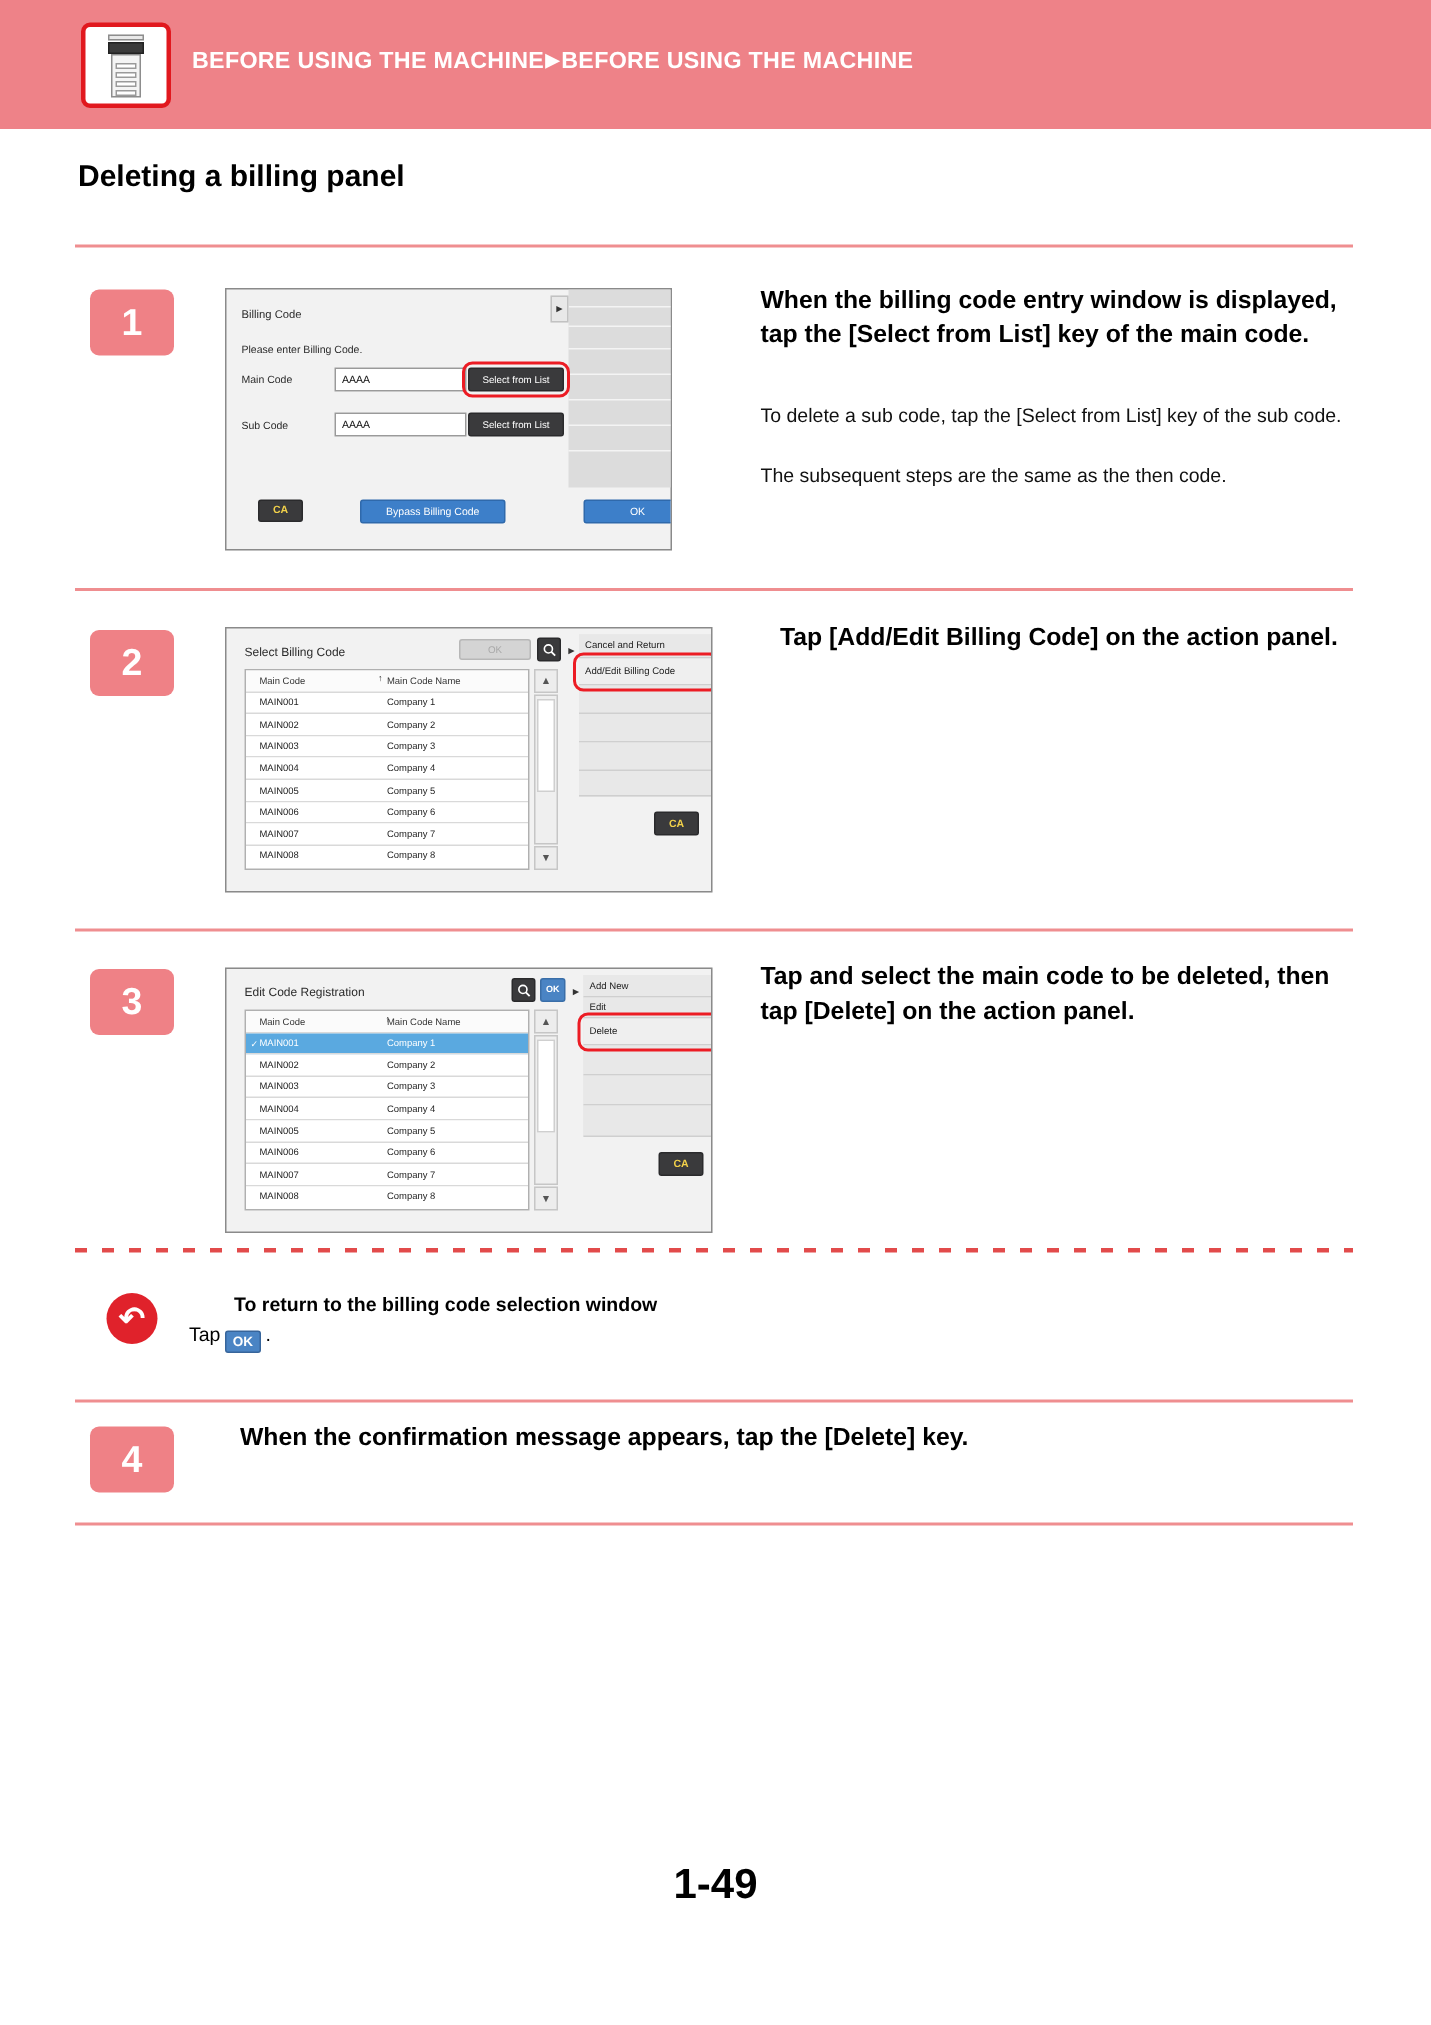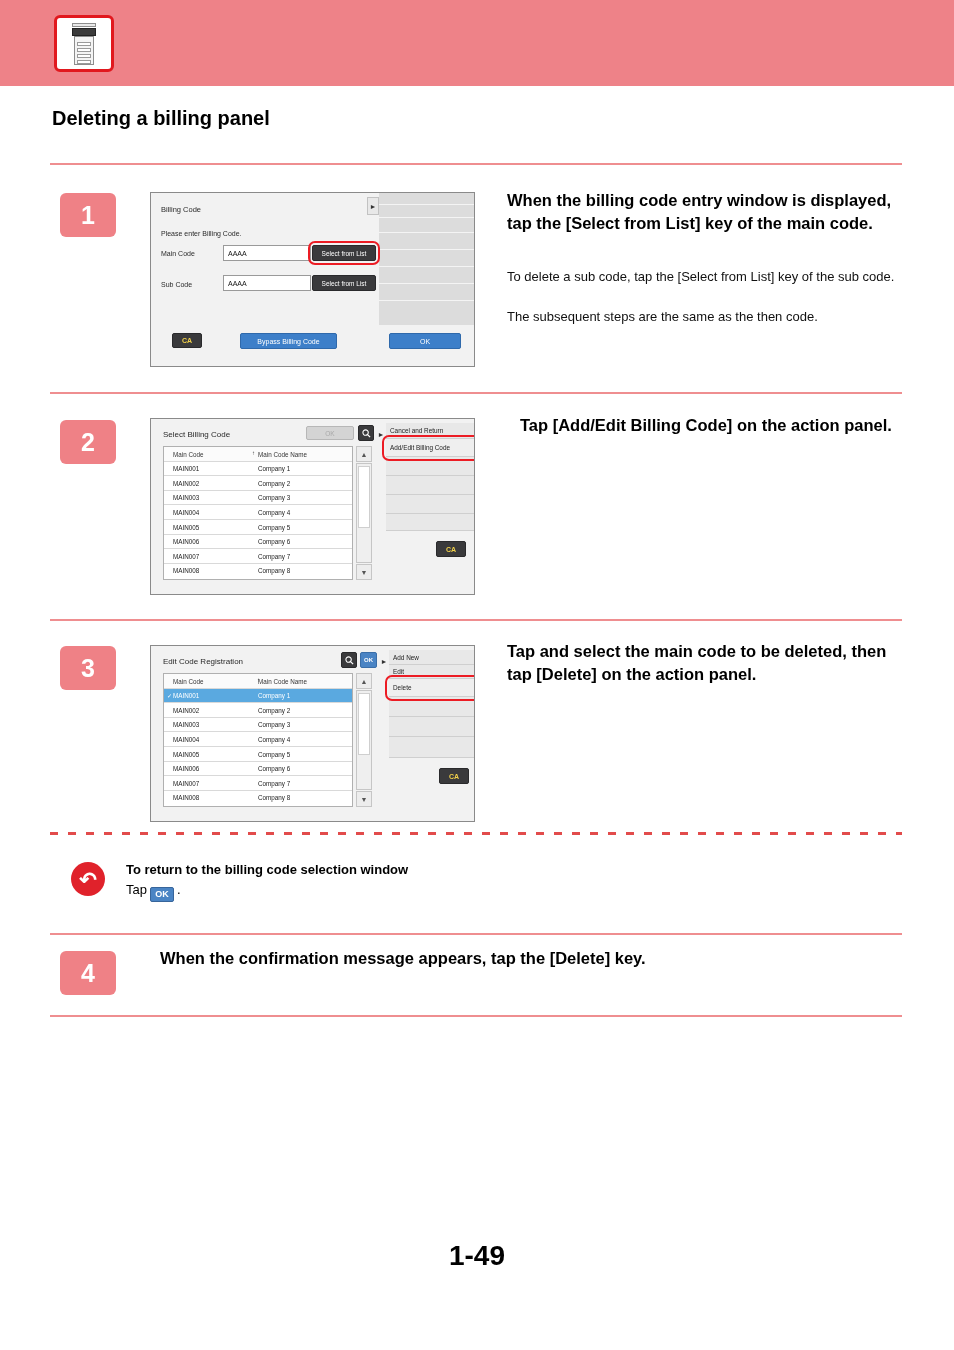--- a/index.html
+++ b/index.html
@@ -146,21 +146,21 @@
     position: absolute; left: 50px; width: 852px; height: 3px;
     background-image: repeating-linear-gradient(to right, #e24b4b 0 8px, transparent 8px 18px);
   }
 
   
   .note-icon {
     position: absolute; width: 34px; height: 34px; border-radius: 50%;
     background: #e0222b; display: flex; align-items: center; justify-content: center;
   }
   .note-icon .inner { color: #ffffff; font-size: 21px; line-height: 1; font-weight: bold; }
-  .note-title { position: absolute; font-size: 13px; font-weight: bold; }
+  .note-title { position: absolute; font-size: 13px; font-weight: bold; margin-left: 30px; }
   .note-line { position: absolute; font-size: 13px; }
   .note-ok {
     display: inline-flex; align-items: center; justify-content: center;
     width: 24px; height: 15px; background: #4a84c4; border: 1px solid #37659b;
     color: #fff; font-size: 9px; font-weight: bold; border-radius: 2px;
     vertical-align: -3px; margin: 0 3px;
   }
 
   
   .page-no {
@@ -176,29 +176,32 @@
     <div class="mfp-icon">
       <div class="top-bar"></div>
       <div class="scanner"></div>
       <div class="body"></div>
       <div class="tray" style="top:19px"></div>
       <div class="tray" style="top:25px"></div>
       <div class="tray" style="top:31px"></div>
       <div class="tray" style="top:37px"></div>
     </div>
   </div>
+  <div class="header-title">
+    <span>BEFORE USING THE MACHINE</span><span class="arrow">▶</span><span>BEFORE USING THE MACHINE</span>
+  </div>
 </div>
 
 <div class="page-title">Deleting a billing panel</div>
 
 <div class="rule" style="top:163px"></div>
 
 <div class="step-num" style="left:60px; top:193px">1</div>
 
-<div class="screen" style="left:150px; top:192px; width:325px; height:175px">
+<div class="screen" style="left:150px; top:192px; width:298px; height:175px">
   <div class="stripe-area" style="left:228px; top:0; width:97px; height:132px">
     <div class="stripe" style="top:11px"></div>
     <div class="stripe" style="top:24px"></div>
     <div class="stripe" style="top:39px"></div>
     <div class="stripe" style="top:56px"></div>
     <div class="stripe" style="top:73px"></div>
     <div class="stripe" style="top:90px"></div>
     <div class="stripe" style="top:107px"></div>
   </div>
   <div class="ap-tab" style="left:216px; top:4px; width:12px; height:18px">►</div>

